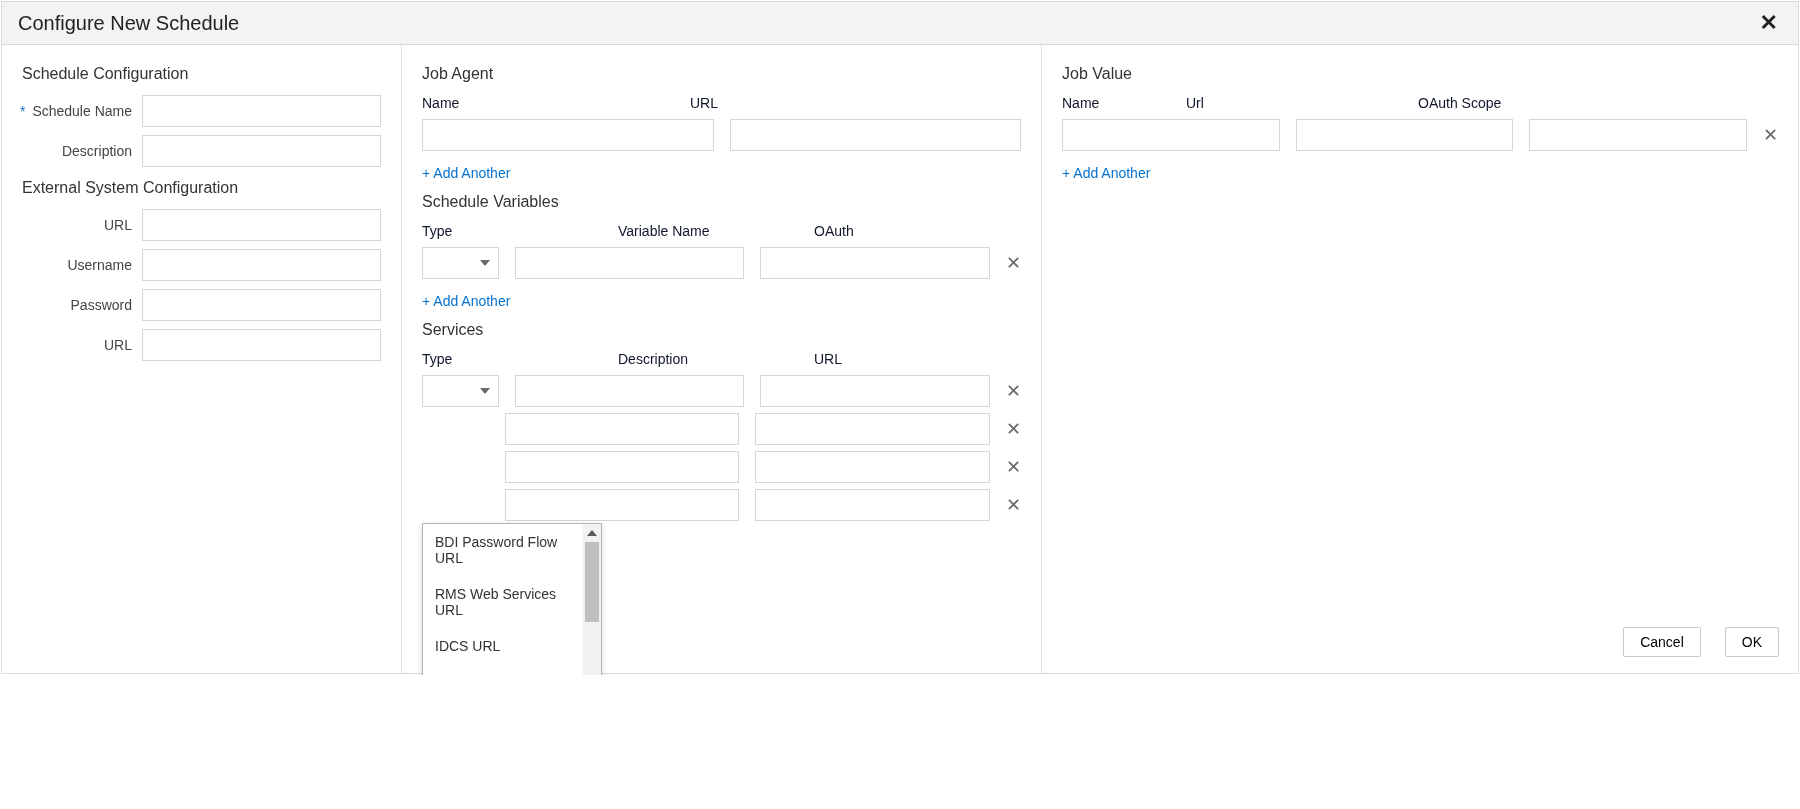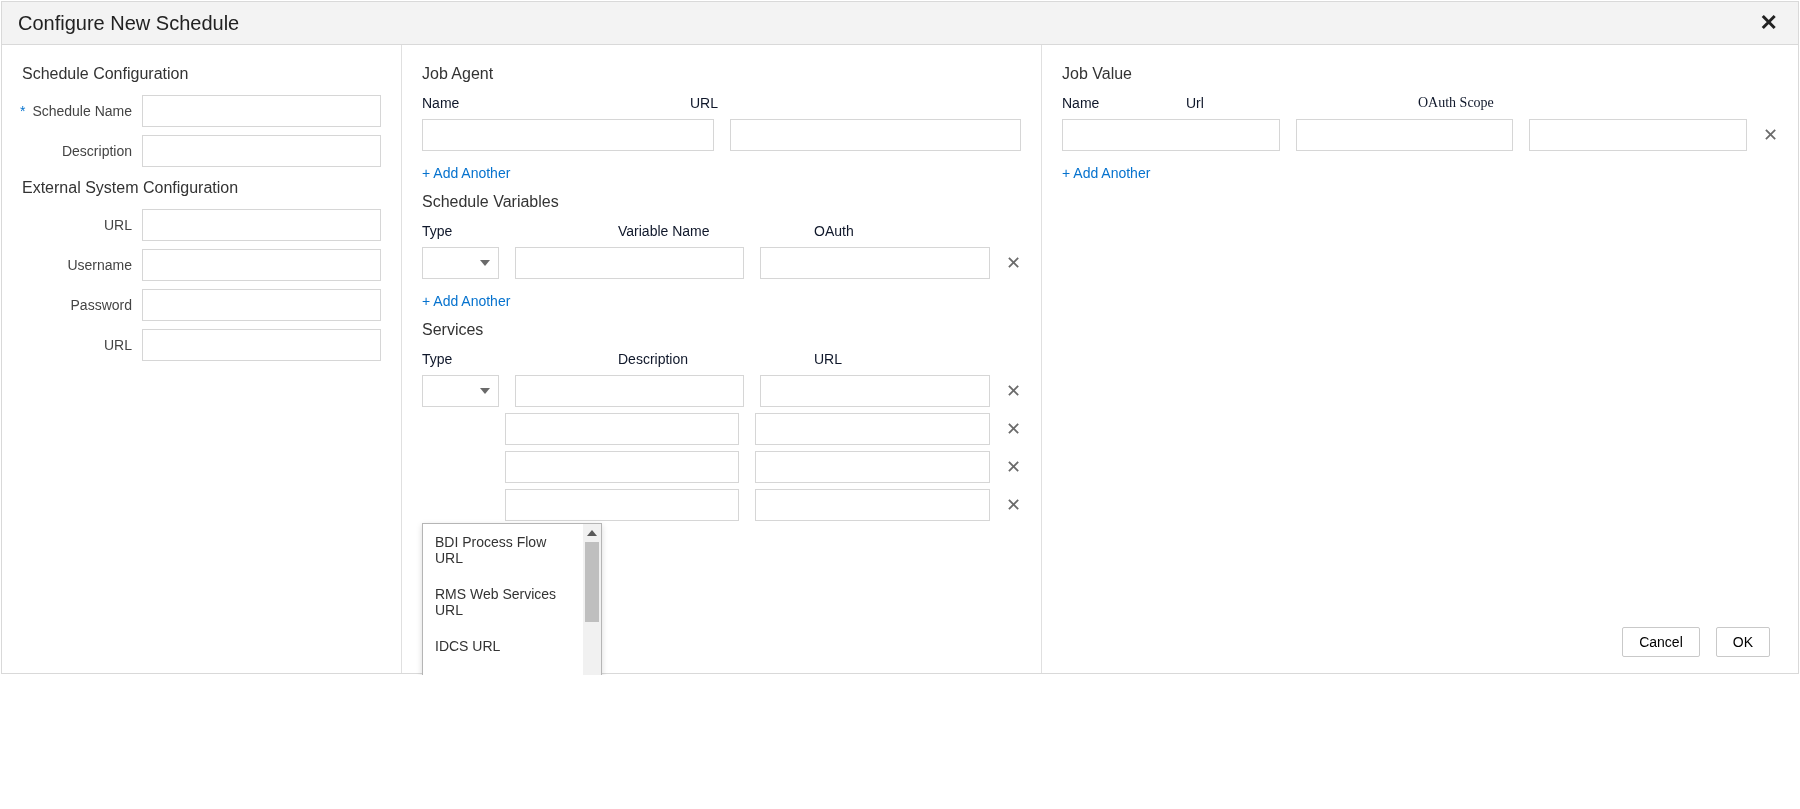--- a/index.html
+++ b/index.html
@@ -28,33 +28,33 @@
   .w-name { width:252px; }
   .w-url  { width:252px; }
   .w-type { width:180px; }
   .w-var  { width:180px; }
   .w-val  { width:180px; }
   .w-svc-type { width:180px; }
   .w-svc-app  { width:180px; }
   .w-svc-url  { width:180px; }
   .w-jt-name  { width:108px; }
   .w-jt-url   { width:216px; }
-  .w-jt-scope { width:108px;font-family:Liberation Serif, serif; }
+  .w-jt-scope { width:108px; }
   .row-del { color:#6b6b6b; font-size:18px; cursor:pointer; width:20px; text-align:center; }
   .add-link { color:#0572ce; font-size:14px; cursor:pointer; margin-top:8px; display:inline-block; }
   .dropdown-pop { position:absolute; left:20px; top:478px; width:180px; border:1px solid #b5b5b5; background:#fff; box-shadow:0 2px 6px rgba(0,0,0,0.15); z-index:10; display:flex; }
   .dropdown-list { flex:1; overflow:hidden; }
   .dropdown-item { padding:10px 12px; font-size:14px; color:#333; cursor:pointer; }
   .dropdown-scroll { width:18px; background:#f1f1f1; display:flex; flex-direction:column; }
   .scroll-btn { height:18px; display:flex; align-items:center; justify-content:center; cursor:pointer; }
   .scroll-arrow-up { width:0;height:0;border-left:5px solid transparent;border-right:5px solid transparent;border-bottom:6px solid #5a5a5a; }
   .scroll-arrow-down { width:0;height:0;border-left:5px solid transparent;border-right:5px solid transparent;border-top:6px solid #5a5a5a; }
   .scroll-track { flex:1; position:relative; }
   .scroll-thumb { position:absolute; left:2px; right:2px; top:0; height:80px; background:#bfbfbf; }
-  .dialog-footer { position:absolute; right:28px; bottom:16px; display:flex; gap:16px; }
+  .dialog-footer { position:absolute; right:19px; bottom:16px; display:flex; gap:24px; }
   .btn { border:1px solid #c9c9c9; background:#fff; padding:6px 16px; font-size:14px; cursor:pointer; border-radius:2px; }
 </style>
 </head>
 <body>
 
 <div class="dialog">
 
   <div class="dialog-header">
     <div class="dialog-title">Configure New Schedule</div>
     <div class="dialog-close">✕</div>
@@ -158,21 +158,21 @@
       <div class="row">
         <div class="w-svc-type"></div>
         <input class="text w-svc-app" type="text" value="" style="">
         <input class="text w-svc-url" type="text" value="" style="">
         <div class="row-del">✕</div>
       </div>
 
       
       <div class="dropdown-pop">
         <div class="dropdown-list">
-          <div class="dropdown-item">BDI Process Flow URL</div>
+          <div class="dropdown-item">BDI Password Flow URL</div>
           <div class="dropdown-item">RMS Web Services URL</div>
           <div class="dropdown-item">IDCS URL</div>
           <div class="dropdown-item">IDCS URL for CFS</div>
         </div>
         <div class="dropdown-scroll">
           <div class="scroll-btn">
               <div class="scroll-arrow-up"></div>
             </div>
           <div class="scroll-track">
               <div class="scroll-thumb"></div>

